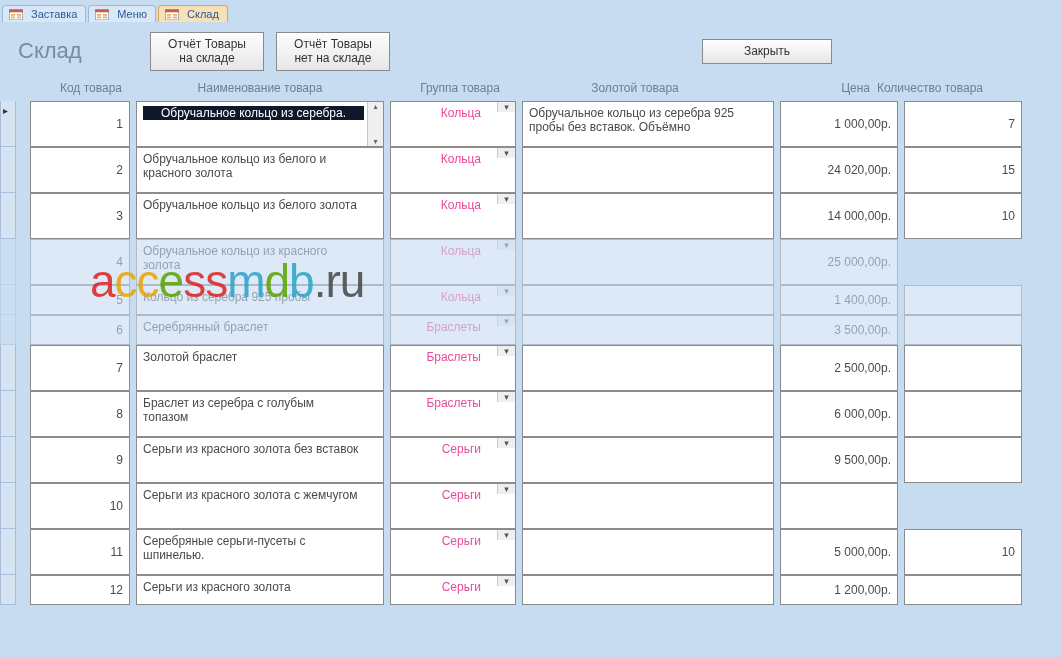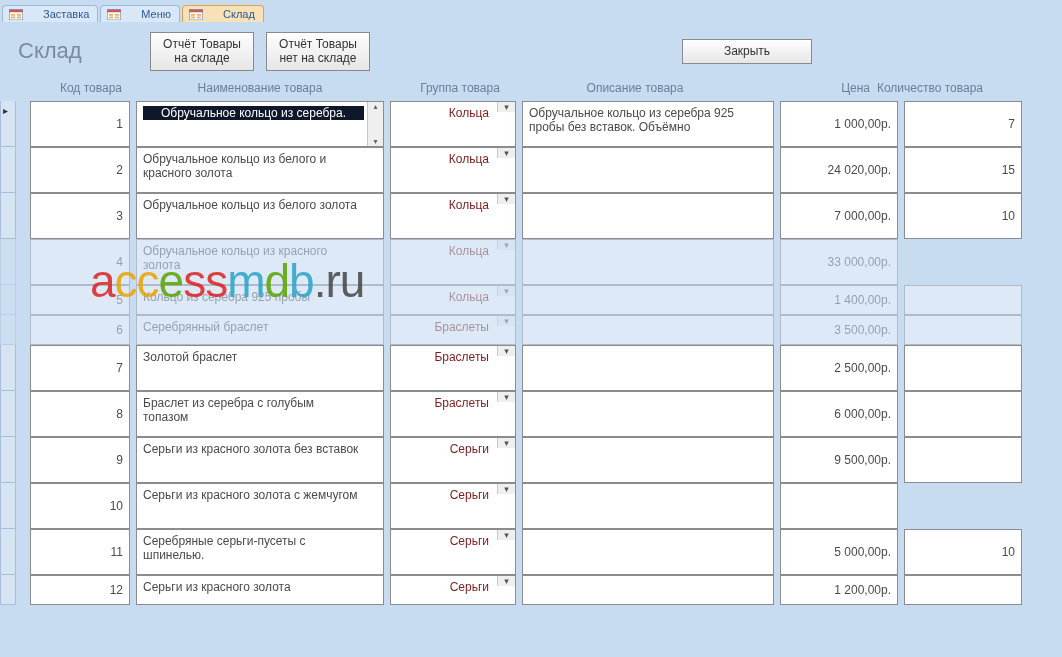--- a/index.html
+++ b/index.html
@@ -1,28 +1,28 @@
 <!DOCTYPE html>
 <html><head>
 <meta charset="utf-8">
 <style>
   * { box-sizing: border-box; }
   html, body { margin:0; padding:0; font-family: "Segoe UI", Tahoma, sans-serif; font-size:12px; color:#555; }
   body { background:#c7dbf1; width:1062px; height:657px; overflow:hidden; position:relative; }
 
   .tabs { display:flex; align-items:flex-end; height:22px; background:#c7dbf1; padding-left:2px; gap:0; }
-  .tab { display:flex; align-items:flex-end; gap:20px; padding:2px 8px 2px 6px; background:#d9e7f7; border:1px solid #9db9d8; border-bottom:none; border-radius:4px 4px 0 0; margin-right:2px; cursor:pointer; color:#2a5a98; font-size:11px; }
+  .tab { display:flex; align-items:flex-end; gap:8px; padding:2px 8px 2px 6px; background:#d9e7f7; border:1px solid #9db9d8; border-bottom:none; border-radius:4px 4px 0 0; margin-right:2px; cursor:pointer; color:#2a5a98; font-size:11px; }
   .tab.active { background:#f8e1b7; border-color:#e1a34b; }
   .tab-icon { width:14px; height:12px; }
 
   .form-area { background:#c7dbf1; position:relative; }
   .header-row { display:flex; align-items:center; padding:10px 8px 6px 18px; gap:12px; }
   .form-title { font-size:22px; color:#7a8aa0; font-weight:400; min-width:120px; }
   .btn { background:linear-gradient(#fefefe,#e6e6e6); border:1px solid #8a8a8a; padding:4px 10px; text-align:center; font-size:12px; color:#333; cursor:pointer; line-height:1.2; box-shadow:0 1px 0 #fff inset; }
-  .btn.multiline { width:104px; }
+  .btn.multiline { width:114px; }
   .btn.close { width:130px; margin-left:300px; }
 
   .col-headers { display:flex; padding:4px 0 6px 30px; color:#6b7f99; font-size:12px; }
   .ch { text-align:center; }
   .ch.code { width:100px; text-align:right; padding-right:8px; }
   .ch.name { width:260px; }
   .ch.group { width:140px; }
   .ch.desc { width:210px; }
   .ch.price { width:130px; text-align:right; }
   .ch.qty  { width:120px; text-align:center; }
@@ -32,21 +32,21 @@
   .row.short { height:30px; }
   .rec-selector { width:16px; background:#d5e3f3; border:1px solid #a9bed8; border-top:none; position:relative; }
   .rec-selector.first::before { content:"▸"; position:absolute; left:2px; top:4px; font-size:10px; color:#333; }
 
   .gap { flex:0 0 14px; }
   .cell { background:#fff; border:1px solid #8c8c8c; display:flex; align-items:flex-start; padding:4px 6px; font-size:12px; color:#4a4a4a; margin-right:6px; overflow:hidden; }
   .cell.code  { width:100px; justify-content:flex-end; align-items:center; }
   .cell.name  { width:248px; position:relative; }
   .cell.name .scroll { position:absolute; right:0; top:0; bottom:0; width:16px; background:#efefef; border-left:1px solid #c8c8c8; display:flex; flex-direction:column; justify-content:space-between; align-items:center; font-size:8px; color:#666; }
   .cell.group { width:126px; display:flex; padding:0; }
-  .cell.group .gval { flex:1; text-align:right; padding:4px 8px; color:#7f1d1d; }
+  .cell.group .gval { flex:1; text-align:right; padding:4px 16px; color:#ec4899; }
   .cell.group .dd   { width:18px; background:#efefef; border-left:1px solid #c8c8c8; display:flex; align-items:center; justify-content:center; font-size:9px; color:#555; cursor:pointer; }
   .cell.desc  { width:252px; }
   .cell.price { width:118px; justify-content:flex-end; align-items:center; }
   .cell.qty   { width:118px; justify-content:flex-end; align-items:center; }
 
   .name-text { padding-right:16px; }
   .name-text.selected { background:#0f172a; color:#fff; padding:0 18px; }
 
   .watermark { position:absolute; left:90px; top:254px; font-size:46px; font-weight:400; letter-spacing:-1px; pointer-events:none; opacity:0.85; font-family:Arial, sans-serif; }
   .watermark span:nth-child(1){color:#d22;} 
@@ -108,21 +108,21 @@
     <div class="form-title">Склад</div>
     <button class="btn multiline">Отчёт Товары на складе</button>
     <button class="btn multiline">Отчёт Товары нет на складе</button>
     <button class="btn close">Закрыть</button>
   </div>
 
   <div class="col-headers">
     <div class="ch code">Код товара</div>
     <div class="ch name">Наименование товара</div>
     <div class="ch group">Группа товара</div>
-    <div class="ch desc">Описание товара</div>
+    <div class="ch desc">Золотой товара</div>
     <div class="ch price">Цена</div>
     <div class="ch qty">Количество товара</div>
   </div>
 
   <div class="grid" id="grid">
       <div class="row">
         <div class="rec-selector first"></div>
         <div class="gap"></div>
         <div class="cell code">1</div>
         <div class="cell name">
@@ -160,36 +160,36 @@
         <div class="gap"></div>
         <div class="cell code">3</div>
         <div class="cell name">
           <div class="name-text">Обручальное кольцо из белого золота</div>
         </div>
         <div class="cell group">
           <div class="gval">Кольца</div>
           <div class="dd">▾</div>
         </div>
         <div class="cell desc"></div>
-        <div class="cell price">7 000,00р.</div>
+        <div class="cell price">14 000,00р.</div>
         <div class="cell qty">10</div>
       </div>
       <div class="row faded">
         <div class="rec-selector"></div>
         <div class="gap"></div>
         <div class="cell code">4</div>
         <div class="cell name">
           <div class="name-text">Обручальное кольцо из красного золота</div>
         </div>
         <div class="cell group">
           <div class="gval">Кольца</div>
           <div class="dd">▾</div>
         </div>
         <div class="cell desc"></div>
-        <div class="cell price">33 000,00р.</div>
+        <div class="cell price">25 000,00р.</div>
       </div>
       <div class="row short faded">
         <div class="rec-selector"></div>
         <div class="gap"></div>
         <div class="cell code">5</div>
         <div class="cell name">
           <div class="name-text">Кольцо из серебра 925 пробы</div>
         </div>
         <div class="cell group">
           <div class="gval">Кольца</div>

